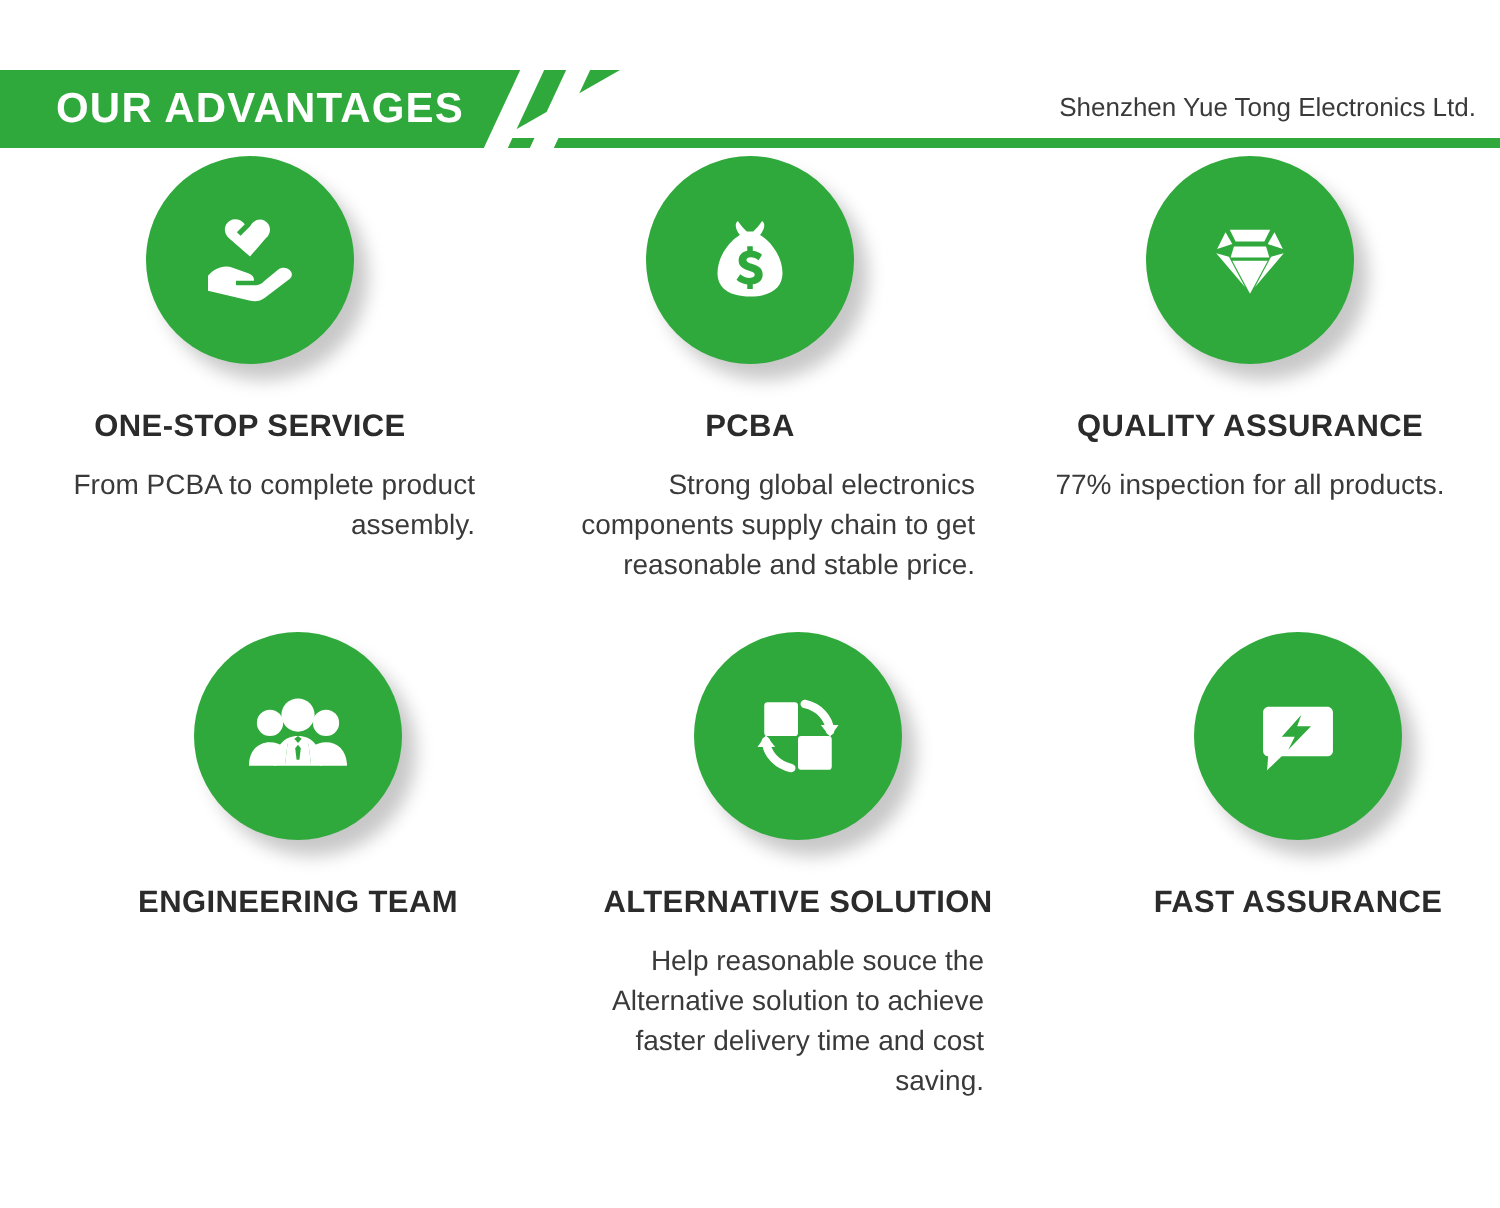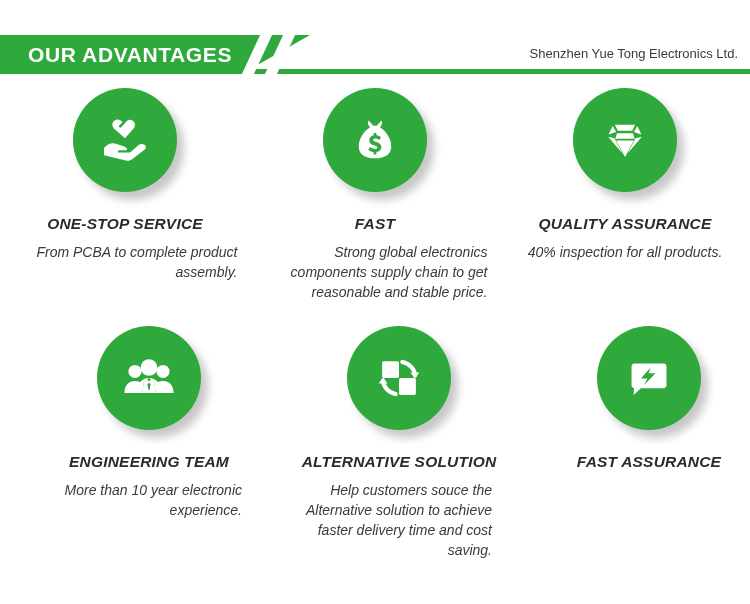--- a/index.html
+++ b/index.html
@@ -68,25 +68,24 @@
     top: 46px;
     font-size: 13px;
     color: #3a3a3a;
     white-space: nowrap;
   }
 
   
   .grid {
     position: relative;
     width: 750px;
-    padding-top: 14px;
+    padding-top: 4px;
     display: grid;
     grid-template-columns: repeat(3, 250px);
     grid-auto-rows: auto;
-    font-style: italic;
   }
   .card {
     display: flex;
     flex-direction: column;
     align-items: center;
     padding: 0 8px 6px 8px;
     box-sizing: border-box;
   }
   .card.row2 { padding-top: 18px; margin-left: 48px; }
 
@@ -151,77 +150,76 @@
 
   <div class="card">
     <div class="circle">
       <span>
         <svg width="52" height="52" viewBox="0 0 64 64" fill="#ffffff">
           <path d="M24.5 8 C26.5 11 28.5 13 30 14.4 L34 14.4 C35.5 13 37.5 11 39.5 8 C41.5 9.5 41 12.6 39 15.5 L38.2 16.6 C38.2 16.6 40.4 17.8 42.5 19.8 C47.6 24.6 52 32 52 40.2 C52 49 45 54.5 32 54.5 C19 54.5 12 49 12 40.2 C12 32 16.4 24.6 21.5 19.8 C23.6 17.8 25.8 16.6 25.8 16.6 L25 15.5 C23 12.6 22.5 9.5 24.5 8 Z"></path>
           <path d="M30.3 23.5 L33.7 23.5 L33.7 26.3 C36.1 26.6 38.1 27.5 39.4 28.7 L37.3 32.1 C35.9 31 34.2 30.3 32.4 30.3 C30.8 30.3 29.8 31 29.8 32 C29.8 33.2 31.1 33.7 33.5 34.5 C37 35.6 39.8 37 39.8 41 C39.8 44.2 37.6 46.4 33.7 46.9 L33.7 49.8 L30.3 49.8 L30.3 47 C27.5 46.7 25.2 45.6 23.7 44.1 L26 40.7 C27.6 42.1 29.7 43 31.9 43 C33.8 43 34.9 42.2 34.9 41.1 C34.9 39.8 33.4 39.3 30.9 38.5 C27.6 37.4 25 36 25 32.2 C25 29.1 27.2 26.9 30.3 26.3 Z" fill="#2fa93b"></path>
         </svg>
       </span>
     </div>
-    <div class="card-title">FAST</div>
+    <div class="card-title">PCBA</div>
     <div class="card-desc">Strong global electronics components supply chain to get reasonable and stable price.</div>
   </div>
 
   <div class="card">
     <div class="circle">
       <span>
         <svg width="54" height="54" viewBox="0 0 64 64" fill="#ffffff">
           <polygon points="20,14 44,14 40.5,21 23.5,21"></polygon>
           <polygon points="17.5,15.5 21.5,22.5 12.5,25.5"></polygon>
           <polygon points="46.5,15.5 42.5,22.5 51.5,25.5"></polygon>
           <polygon points="22.5,24 41.5,24 43.5,30.5 20.5,30.5"></polygon>
           <polygon points="12,28 19.5,30 29,48"></polygon>
           <polygon points="52,28 44.5,30 35,48"></polygon>
           <polygon points="21.5,32.5 42.5,32.5 32,52"></polygon>
         </svg>
       </span>
     </div>
     <div class="card-title">QUALITY ASSURANCE</div>
-    <div class="card-desc">40% inspection for all products.</div>
+    <div class="card-desc">77% inspection for all products.</div>
   </div>
 
   <div class="card row2">
     <div class="circle">
       <span>
         <svg width="56" height="56" viewBox="0 0 64 64" fill="#ffffff">
           <circle cx="16" cy="24.5" r="7.5"></circle>
           <path d="M4 49 C4 40.5 9 35.5 16 35.5 C19 35.5 21.6 36.4 23.6 38 C21 40.6 19.6 44.4 19.6 49 Z"></path>
           <circle cx="48" cy="24.5" r="7.5"></circle>
           <path d="M60 49 C60 40.5 55 35.5 48 35.5 C45 35.5 42.4 36.4 40.4 38 C43 40.6 44.4 44.4 44.4 49 Z"></path>
           <circle cx="32" cy="20" r="9.5"></circle>
           <path d="M32 32 C24 32 18.5 38 18.5 49 L24.5 49 L26 36.5 Z"></path>
           <path d="M32 32 C40 32 45.5 38 45.5 49 L39.5 49 L38 36.5 Z"></path>
           <polygon points="29,32.5 32,36 35,32.5 38,36.5 39.5,49 24.5,49 26,36.5"></polygon>
           <polygon points="32,37 33.6,39 32.8,45.5 31.2,45.5 30.4,39" fill="#2fa93b"></polygon>
         </svg>
       </span>
     </div>
     <div class="card-title">ENGINEERING TEAM</div>
-    <div class="card-desc">More than 10 year electronic experience.</div>
   </div>
 
   <div class="card row2">
     <div class="circle">
       <span>
         <svg width="54" height="54" viewBox="0 0 64 64" fill="none">
           <rect x="12" y="12" width="20" height="20" rx="2" fill="#ffffff"></rect>
           <rect x="32" y="32" width="20" height="20" rx="2" fill="#ffffff"></rect>
           <path d="M36 13 C44.5 14.8 50.5 21.5 51 29" stroke="#ffffff" stroke-width="5" stroke-linecap="round" fill="none"></path>
           <polygon points="51,32.5 45.5,25.5 56,25.5" fill="#ffffff"></polygon>
           <path d="M28 51 C19.5 49.2 13.5 42.5 13 35" stroke="#ffffff" stroke-width="5" stroke-linecap="round" fill="none"></path>
           <polygon points="13,31.5 18.5,38.5 8,38.5" fill="#ffffff"></polygon>
         </svg>
       </span>
     </div>
     <div class="card-title">ALTERNATIVE SOLUTION</div>
-    <div class="card-desc">Help customers souce the Alternative solution to achieve faster delivery time and cost saving.</div>
+    <div class="card-desc">Help reasonable souce the Alternative solution to achieve faster delivery time and cost saving.</div>
   </div>
 
   <div class="card row2">
     <div class="circle">
       <span>
         <svg width="52" height="52" viewBox="0 0 64 64" fill="#ffffff">
           <path d="M14 14 L50 14 C52 14 53.5 15.5 53.5 17.5 L53.5 41 C53.5 43 52 44.5 50 44.5 L22 44.5 L13 53 L13.6 44.5 L14 44.5 C12 44.5 10.5 43 10.5 41 L10.5 17.5 C10.5 15.5 12 14 14 14 Z"></path>
           <polygon points="34,19 22,32.5 30,32.5 26,40.5 40,26 31.5,26" fill="#2fa93b"></polygon>
         </svg>
       </span>

